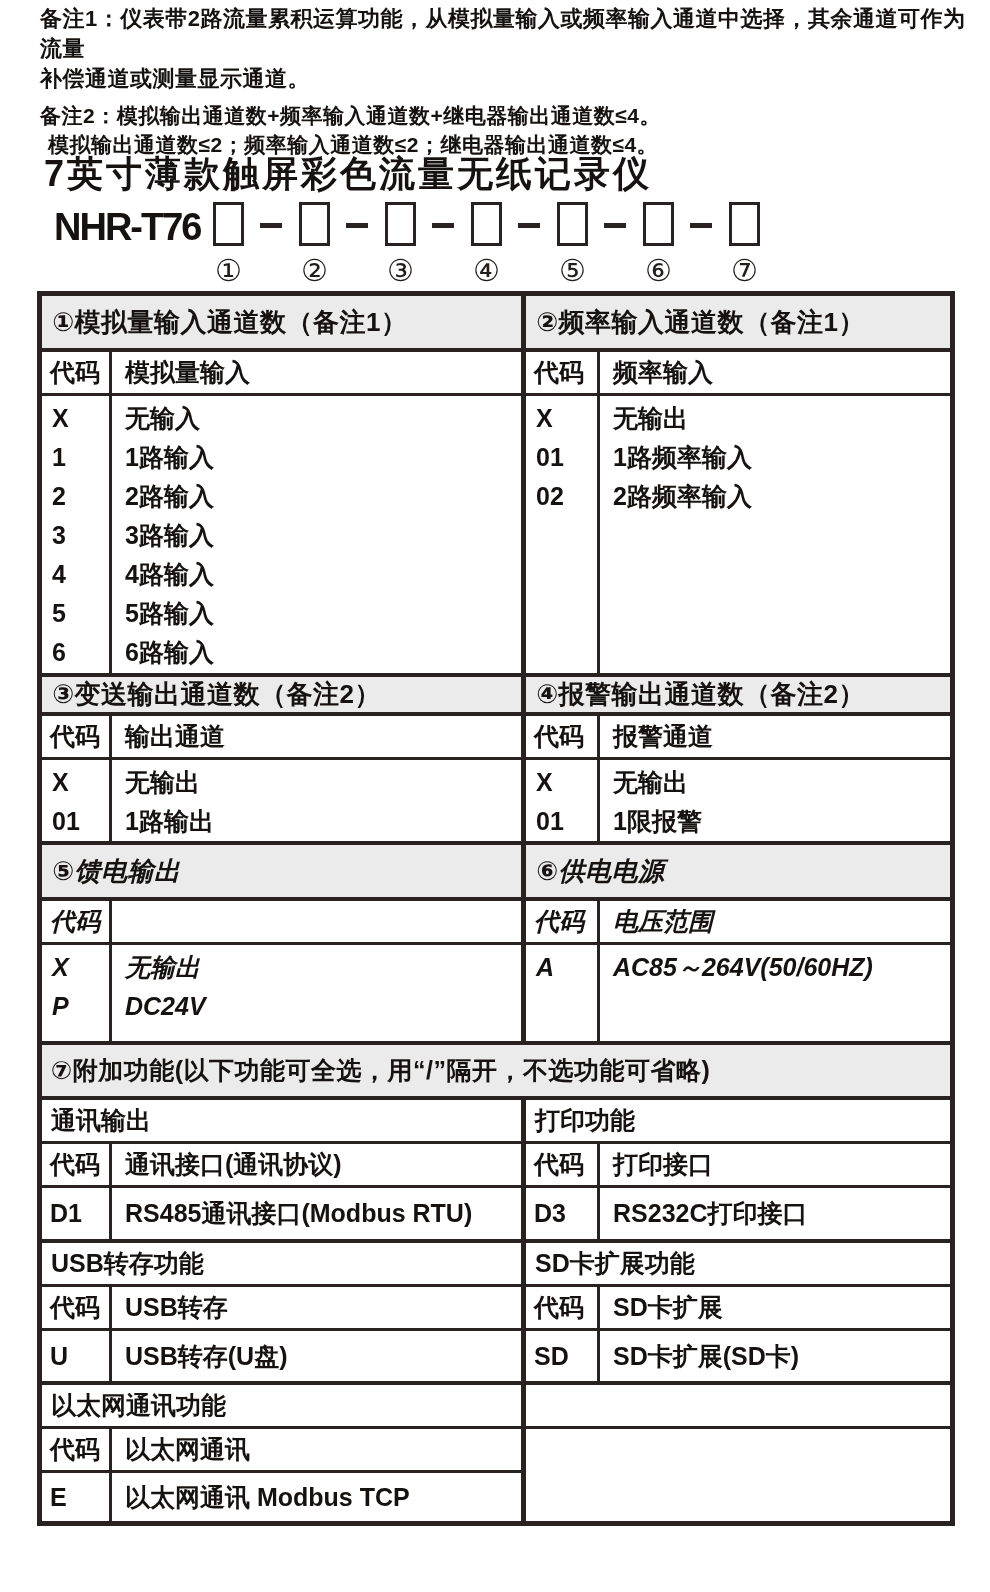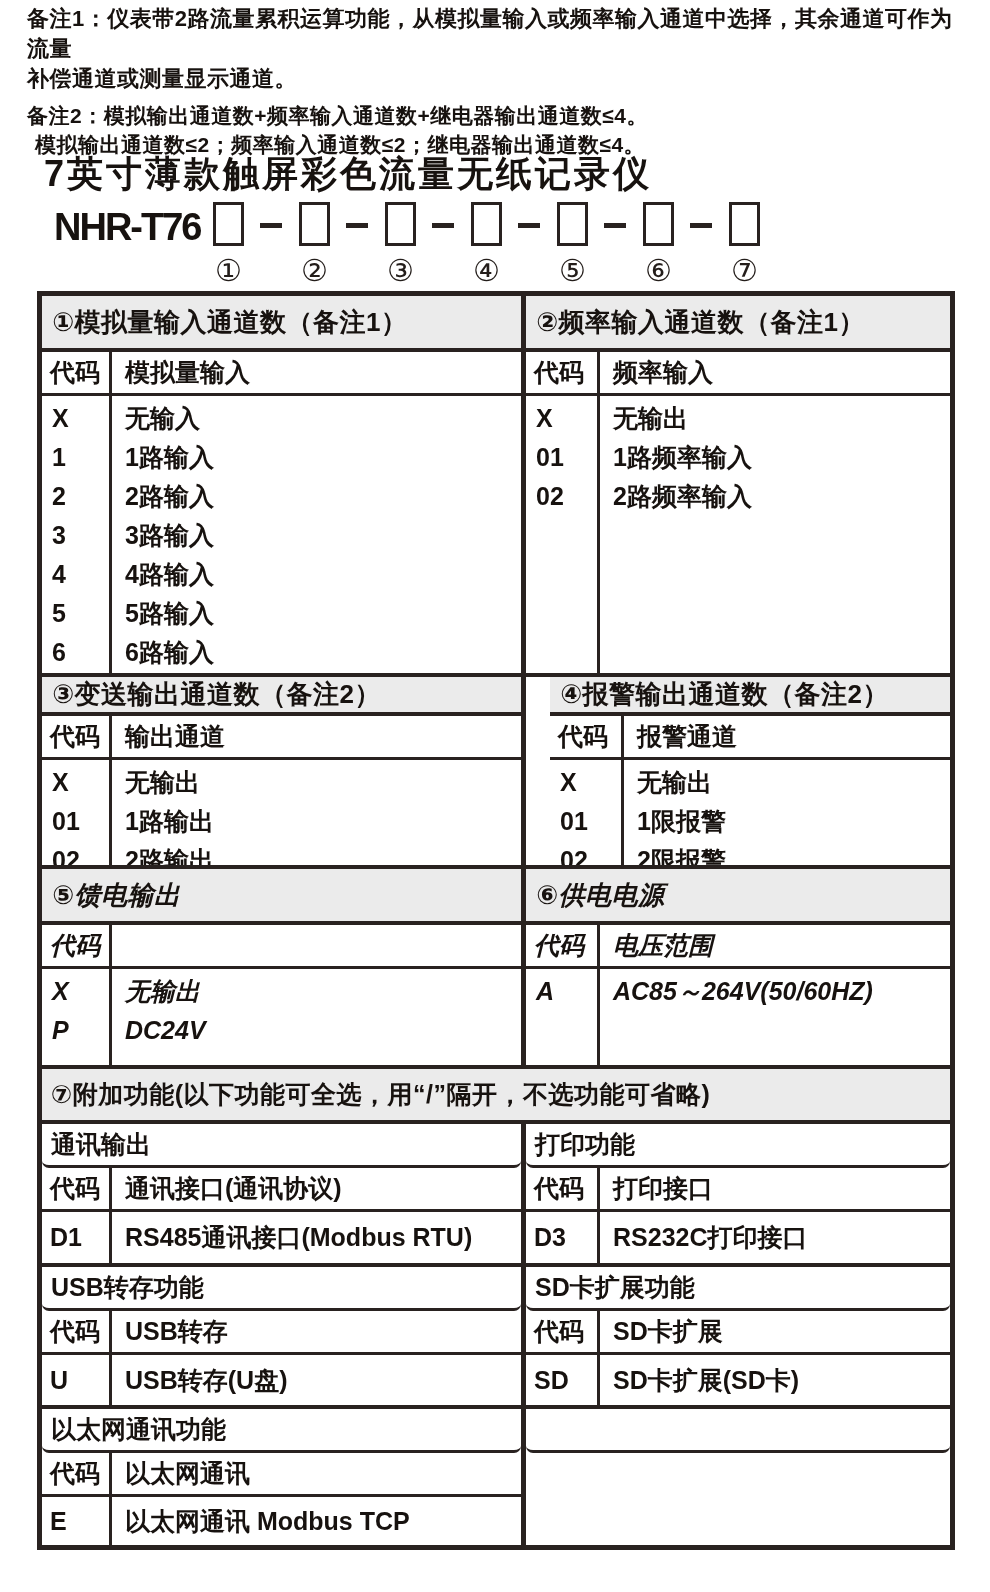--- a/index.html
+++ b/index.html
@@ -2,40 +2,40 @@
 <html><head>
 <meta charset="utf-8">
 <style>
   :root{ --bd:#292220; --gray:#ebebeb; --tx:#17120f; }
   *{ box-sizing:border-box; margin:0; padding:0; }
   body{ width:990px; height:1592px; background:#ffffff; color:var(--tx);
         font-family:"Liberation Sans","DejaVu Sans",sans-serif; font-weight:700; }
   .page{ position:relative; width:990px; height:1592px; overflow:hidden; background:#fff; }
 
   
-  .notes{ position:absolute; top:4px; left:27px; width:930px; }
+  .notes{ position:absolute; top:4px; left:40px; width:930px; }
   .note{ font-size:22px; line-height:30px; letter-spacing:0.5px; }
   .note.small{ font-size:21px; line-height:29px; }
   .note.mt{ margin-top:7px; }
   .note.ind{ padding-left:8px; }
 
   
   .title{ position:absolute; top:150px; left:44px; font-size:36px; letter-spacing:3px; }
   .model-row{ position:absolute; top:202px; left:54px; display:flex; align-items:flex-start; }
   .prefix{ font-size:38px; line-height:50px; letter-spacing:-2px; margin-right:8px; }
   .seg{ display:flex; flex-direction:column; align-items:center; width:40px; }
   .box{ width:31px; height:44px; border:3px solid var(--bd); background:#fff; }
   .circ{ margin-top:9px; font-size:30px; line-height:32px; font-weight:400; color:#231d1a; }
   .dash{ width:22px; height:5px; background:var(--bd); margin:21px 12px 0 12px; flex-shrink:0; }
 
   
   .spec-table{ position:absolute; top:291px; left:37px; width:918px; border:5px solid var(--bd); background:#fff; }
   .band{ display:flex; align-items:stretch; overflow:hidden; }
   .band-a{ height:377px; }
-  .band-b{ height:192px; border-top:4px solid var(--bd);gap:24px; }
+  .band-b{ height:168px; border-top:4px solid var(--bd); }
   .band-c{ height:200px; border-top:4px solid var(--bd);font-style:italic; }
   .band7{ height:55px; border-top:4px solid var(--bd); background:var(--gray);
           display:flex; align-items:center; padding-left:9px; font-size:25px; letter-spacing:0.5px; }
   .band-e{ height:143px; border-top:4px solid var(--bd); }
   .band-f{ height:142px; border-top:4px solid var(--bd); }
   .band-g{ height:140px; border-top:4px solid var(--bd); }
 
   .half{ height:100%; }
   .hl{ width:484px; border-right:5px solid var(--bd); }
   .hr{ flex:1; }
@@ -48,21 +48,21 @@
               padding-left:8px; font-size:25px; flex-shrink:0; }
   .hr .code-cell{ width:74px; }
   .desc-cell{ flex:1; display:flex; align-items:center; padding-left:13px; font-size:25px; }
   .data-area{ flex:1; display:flex; align-items:stretch; }
   .data-codes{ width:70px; border-right:3px solid var(--bd); padding:3px 0 0 10px; flex-shrink:0; }
   .hr .data-codes{ width:74px; }
   .data-descs{ flex:1; padding:3px 0 0 13px; }
   .dline{ height:39px; display:flex; align-items:center; font-size:25px; }
 
   .name-row{ height:44px; border-bottom:3px solid var(--bd); display:flex; align-items:center;
-             padding-left:9px; font-size:25px; flex-shrink:0;border-radius:7px; }
+             padding-left:9px; font-size:25px; flex-shrink:0; }
   .data-row{ flex:1; display:flex; align-items:stretch; }
   .empty-rest{ flex:1; }
 </style>
 </head>
 <body>
 
 <div class="page">
 
   <div class="notes">
     <div class="note">备注1：仪表带2路流量累积运算功能，从模拟量输入或频率输入通道中选择，其余通道可作为流量</div>

